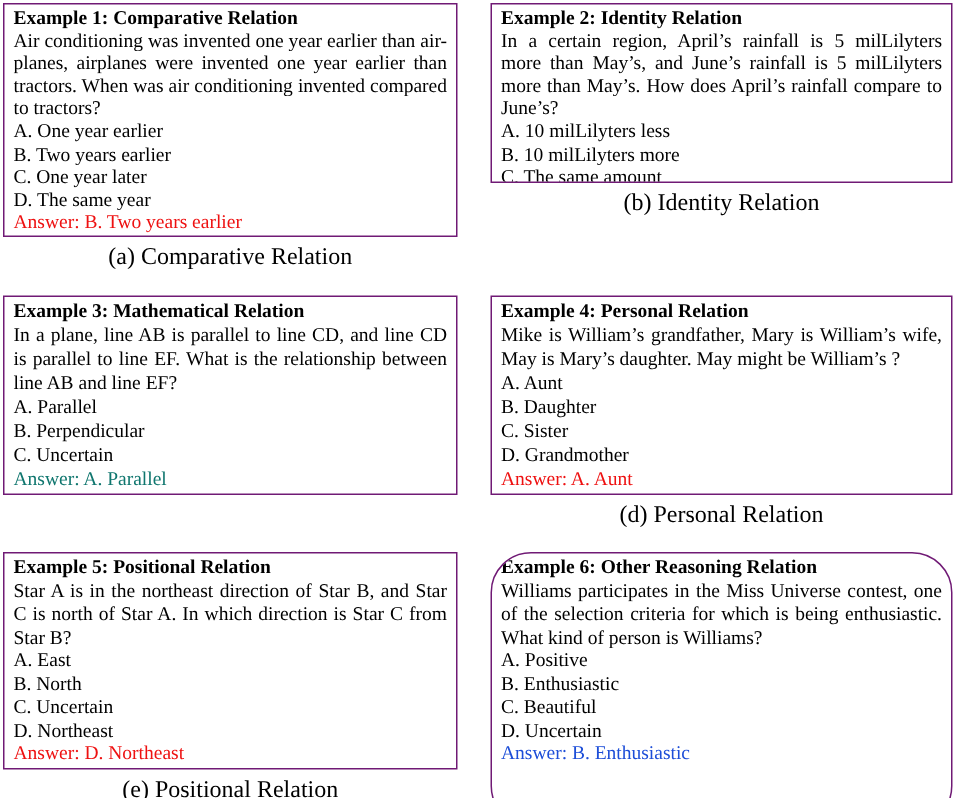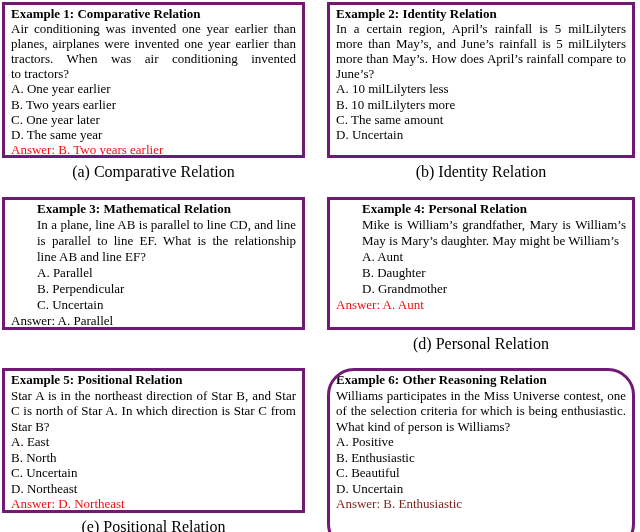--- a/index.html
+++ b/index.html
@@ -15,31 +15,31 @@
     font-family: "Liberation Serif", "DejaVu Serif", serif;
     color: #000000;
     overflow: hidden;
   }
   .subfig {
     position: absolute;
     margin: 0;
   }
   .qbox {
     box-sizing: border-box;
-    border: 3px solid #701a75;
+    border: 1px solid #701a75;
     background: #ffffff;
     padding: 1px 6px 2px 6px;
     font-size: 13px;
     overflow: hidden;
   }
   .r1 { line-height: 15.1px; }
   .r2 { line-height: 16px; }
   .r3 { line-height: 15.5px; }
   .r1 .title, .r1 .bline { height: 15.1px; }
-  .r2 .title, .r2 .bline { height: 16px; margin-left: 26px; }
+  .r2 .title, .r2 .bline { height: 16px; }
   .r3 .title, .r3 .bline { height: 15.5px; }
   .title {
     font-weight: bold;
     overflow: hidden;
     white-space: nowrap;
   }
   .bline {
     overflow: hidden;
   }
   .jline {
@@ -76,21 +76,21 @@
           <div class="bline">B. Two years earlier</div>
           <div class="bline">C. One year later</div>
           <div class="bline">D. The same year</div>
         </div>
       <div class="answer-line"><span></span><span class="answer" style="color: rgb(238, 17, 17);">Answer: B. Two years earlier</span></div>
     </div>
     <figcaption class="caption">(a) Comparative Relation</figcaption>
   </figure>
 
   <figure class="subfig" style="left:327px; top:2px; width:308px;">
-    <div class="qbox r1" style="height:156px;">
+    <div class="qbox r1" style="height:120px;">
       <div class="title">Example 2: Identity Relation</div>
       <div>
           <div class="bline jline">In a certain region, April’s rainfall is 5 milLilyters</div>
           <div class="bline jline">more than May’s, and June’s rainfall is 5 milLilyters</div>
           <div class="bline jline">more than May’s. How does April’s rainfall compare to</div>
           <div class="bline">June’s?</div>
         </div>
       <div>
           <div class="bline">A. 10 milLilyters less</div>
           <div class="bline">B. 10 milLilyters more</div>
@@ -107,34 +107,35 @@
       <div>
           <div class="bline jline">In a plane, line AB is parallel to line CD, and line CD</div>
           <div class="bline jline">is parallel to line EF. What is the relationship between</div>
           <div class="bline">line AB and line EF?</div>
         </div>
       <div>
           <div class="bline">A. Parallel</div>
           <div class="bline">B. Perpendicular</div>
           <div class="bline">C. Uncertain</div>
         </div>
-      <div class="answer-line"><span></span><span class="answer" style="color: #000000; margin-top: 28px;">Answer: A. Parallel</span></div>
+      <div class="answer-line"><span></span><span class="answer" style="color: #0f766e; margin-top: 28px;">Answer: A. Parallel</span></div>
     </div>
   </figure>
 
   <figure class="subfig" style="left:327px; top:197px; width:308px;">
     <div class="qbox r2" style="height:133px;">
       <div class="title">Example 4: Personal Relation</div>
       <div>
           <div class="bline jline">Mike is William’s grandfather, Mary is William’s wife,</div>
           <div class="bline">May is Mary’s daughter. May might be William’s ?</div>
         </div>
       <div>
           <div class="bline">A. Aunt</div>
           <div class="bline">B. Daughter</div>
+          <div class="bline">C. Sister</div>
           <div class="bline">D. Grandmother</div>
         </div>
       <div class="answer-line"><span></span><span class="answer" style="color: rgb(238, 17, 17);">Answer: A. Aunt</span></div>
     </div>
     <figcaption class="caption">(d) Personal Relation</figcaption>
   </figure>
 
   <figure class="subfig" style="left:2px; top:368px; width:303px;">
     <div class="qbox r3" style="height:145px;">
       <div class="title">Example 5: Positional Relation</div>
@@ -161,18 +162,18 @@
           <div class="bline jline">Williams participates in the Miss Universe contest, one</div>
           <div class="bline jline">of the selection criteria for which is being enthusiastic.</div>
           <div class="bline">What kind of person is Williams?</div>
         </div>
       <div>
           <div class="bline">A. Positive</div>
           <div class="bline">B. Enthusiastic</div>
           <div class="bline">C. Beautiful</div>
           <div class="bline">D. Uncertain</div>
         </div>
-      <div class="answer-line"><span></span><span class="answer" style="color: #7f1d1d;">Answer: B. Enthusiastic</span></div>
+      <div class="answer-line"><span></span><span class="answer" style="color: #1d4ed8;">Answer: B. Enthusiastic</span></div>
     </div>
     <figcaption class="caption">(f) Other Reasoning Relation</figcaption>
   </figure>
 
 </div>
 
 </body></html>

